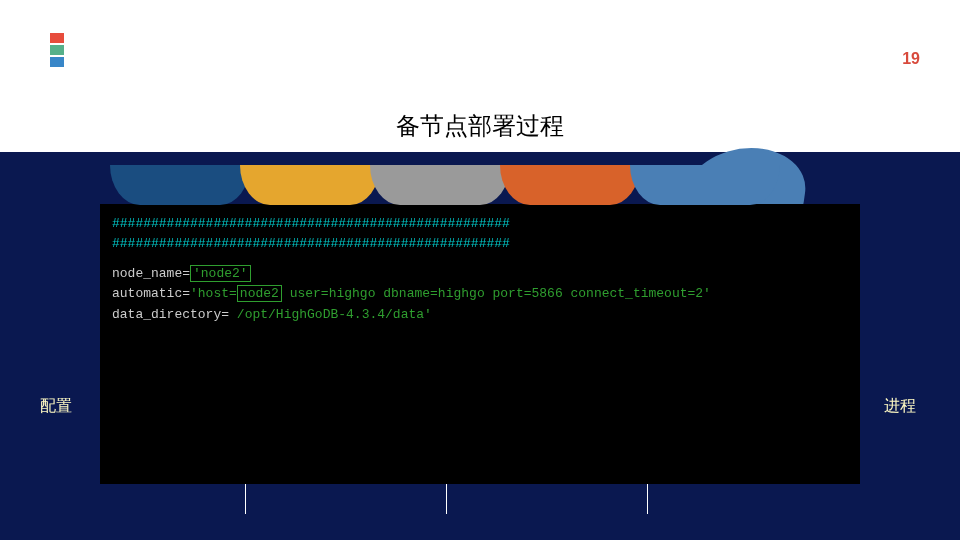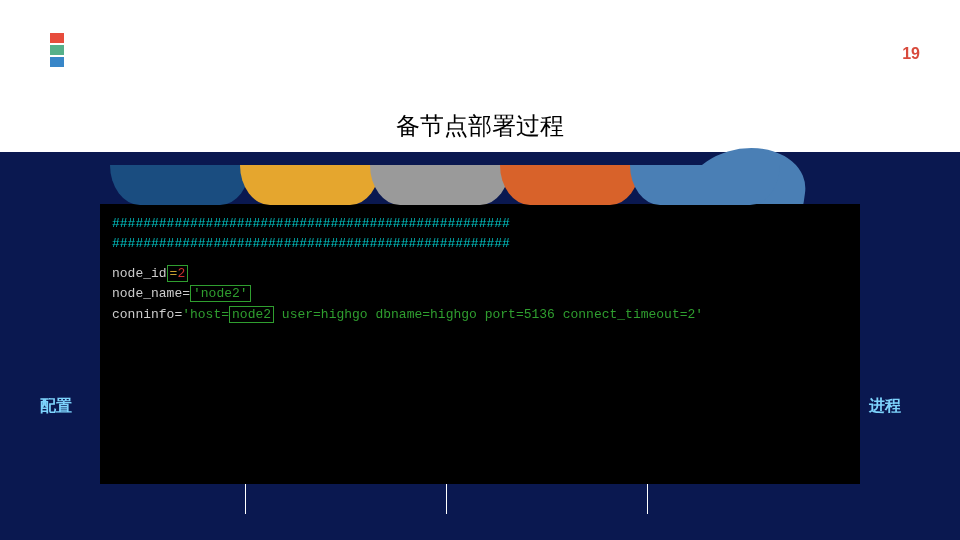--- a/index.html
+++ b/index.html
@@ -31,20 +31,21 @@
   .title {
     font-size: 32px;
     font-weight: bold;
     color: #fff;
   }
   .pcc-logo {
     position: absolute;
     top: 30px;
     right: 40px;
     display: flex;
+    align-items: center;
     gap: 6px;
     color: #fff;
   }
   .pcc-text {
     font-size: 36px;
     font-weight: 900;
     letter-spacing: 1px;
   }
   .pcc-year {
     font-size: 16px;
@@ -114,26 +115,26 @@
   .cyan { color: #00c8c8; }
   .yel { color: #c8a030; }
   .grn { color: #2f9e2f; }
   .red { color: #c83030; }
   .box-green {
     border: 1px solid #2f9e2f;
     padding: 0 2px;
   }
   .side-label {
     position: absolute;
-    color: #7dd3fc;
+    color: #fef9c3;
     font-size: 16px;
-    font-weight: bold;
+    font-weight: normal;
   }
   .side-left { top: 396px; left: 40px; }
-  .side-right { top: 396px; right: 59px; }
+  .side-right { top: 396px; right: 44px; }
   .bottom-ticks {
     position: absolute;
     top: 484px;
     left: 130px;
     display: flex;
     gap: 200px;
   }
   .tick {
     width: 1px;
     height: 30px;
@@ -174,23 +175,23 @@
   <div class="tab lblue"></div>
 </div>
 
 <div class="side-label side-left">配置</div>
 <div class="side-label side-right">进程</div>
 
 <div class="terminal">
   <div><span class="cyan">###################################################</span></div>
   <div><span class="cyan">###################################################</span></div>
   <div style="height:10px"></div>
-  <div><span>node_id</span><span class="box-green"><span class="yel">=</span><span class="red">2</span></span></div>
   <div><span>node_name=</span><span class="box-green grn">'node2'</span></div>
-  <div><span>conninfo=</span><span class="grn">'host=</span><span class="box-green grn">node2</span><span class="grn"> user=highgo dbname=highgo port=5136 connect_timeout=2'</span></div>
+  <div><span>automatic=</span><span class="grn">'host=</span><span class="box-green grn">node2</span><span class="grn"> user=highgo dbname=highgo port=5866 connect_timeout=2'</span></div>
+  <div><span>data_directory=</span><span class="grn"> /opt/HighGoDB-4.3.4/data'</span></div>
   <div style="height:10px"></div>
 </div>
 
 <div class="bottom-ticks">
   <div class="tick" style="margin-left:115px"></div>
   <div class="tick"></div>
   <div class="tick"></div>
 </div>
 
 </body></html>

